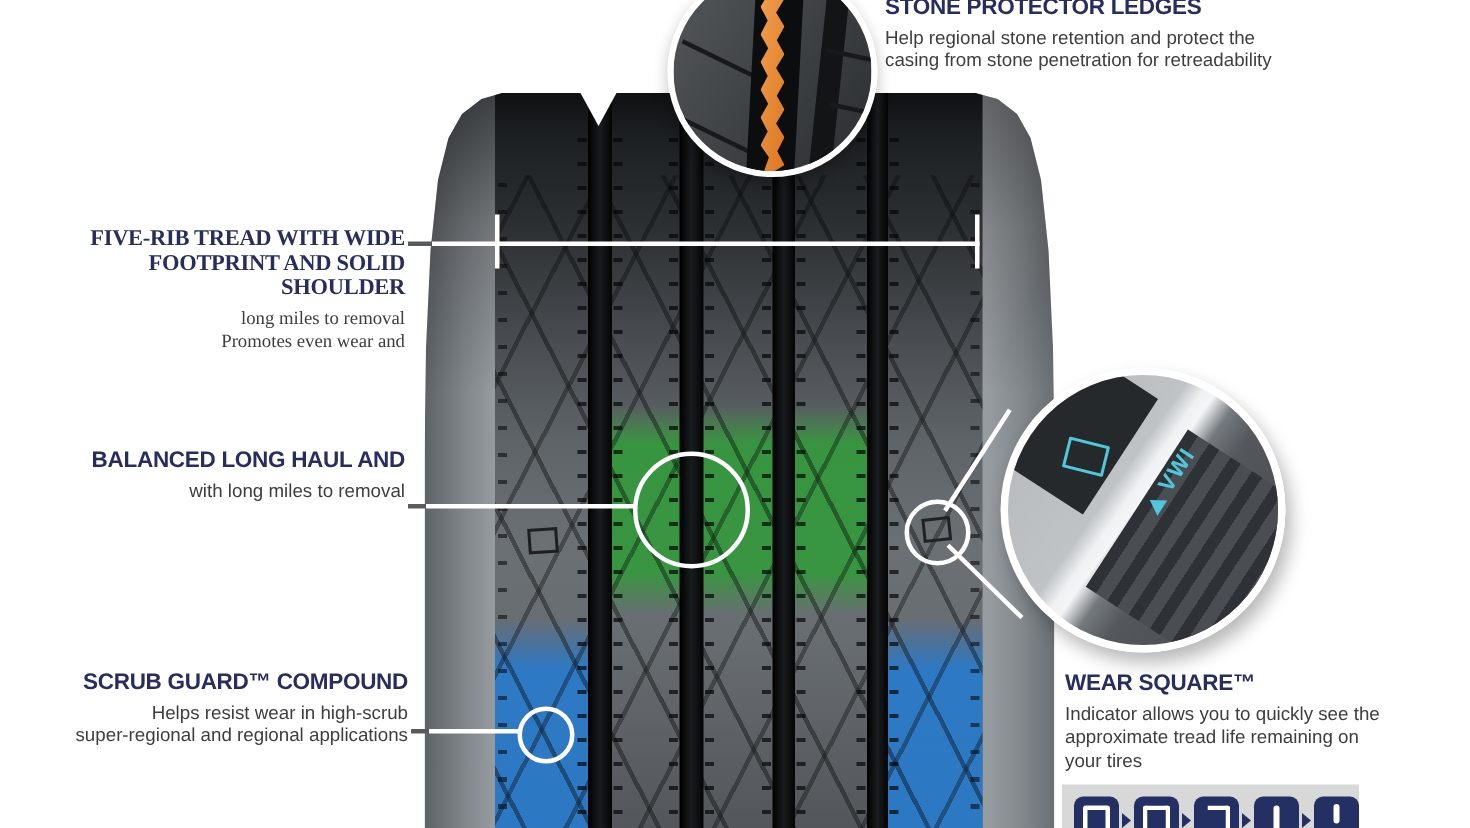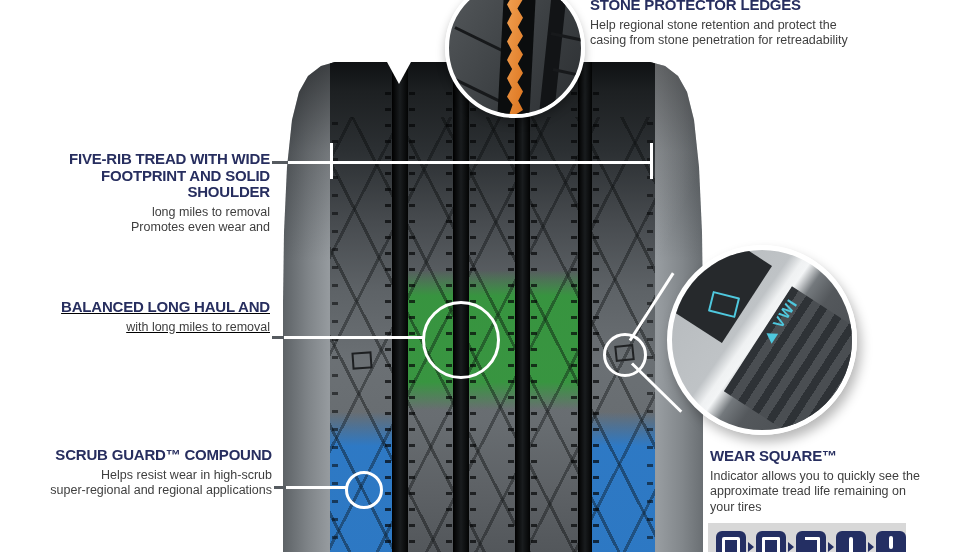--- a/index.html
+++ b/index.html
@@ -163,32 +163,32 @@
   </div>
 
   <div class="abs la" style="left:590px;top:-3px;width:350px;">
     <div class="t-title">STONE PROTECTOR LEDGES</div>
     <div class="t-desc">
       <div>Help regional stone retention and protect the</div>
       <div>casing from stone penetration for retreadability</div>
     </div>
   </div>
 
-  <div class="abs ra" style="left:30px;top:151px;width:240px;">
+  <div class="abs ra" style="left:30px;top:151px;width:240px;font-family:Liberation Serif, serif;">
     <div class="t-title">
       <div>FIVE-RIB TREAD WITH WIDE</div>
       <div>FOOTPRINT AND SOLID SHOULDER</div>
     </div>
     <div class="t-desc">
       <div>long miles to removal</div>
       <div>Promotes even wear and</div>
     </div>
   </div>
 
-  <div class="abs ra" style="left:40px;top:299px;width:230px;text-decoration:underline;">
+  <div class="abs ra" style="left:40px;top:299px;width:230px;">
     <div class="t-title">
       <div>BALANCED LONG HAUL AND</div>
     </div>
     <div class="t-desc">
       <div>with long miles to removal</div>
     </div>
   </div>
 
   <div class="abs ra" style="left:20px;top:447px;width:252px;">
     <div class="t-title">SCRUB GUARD™ COMPOUND</div>

